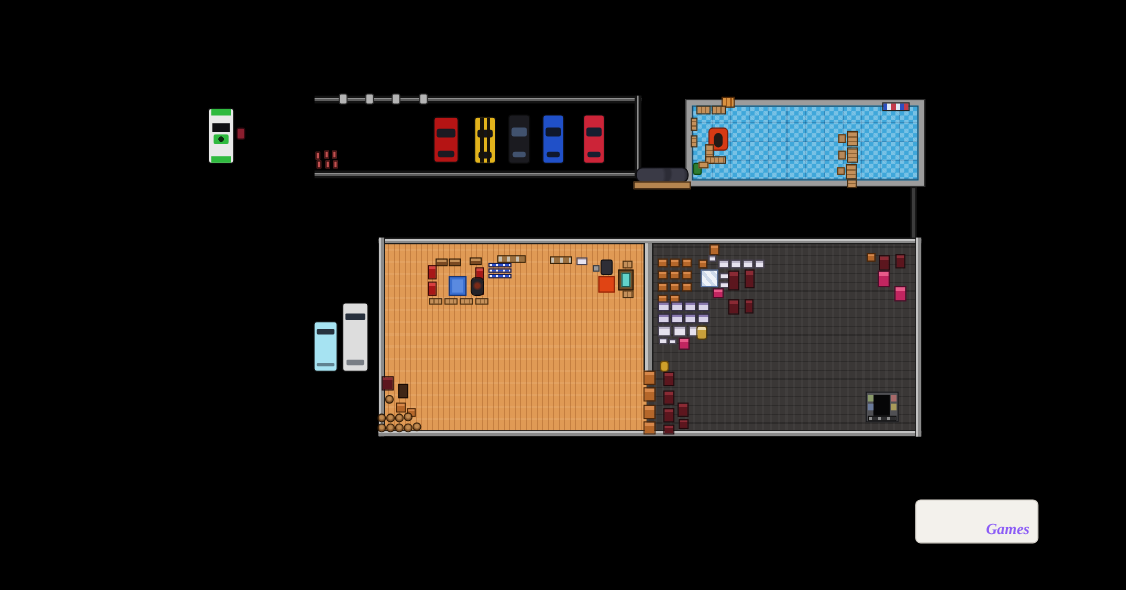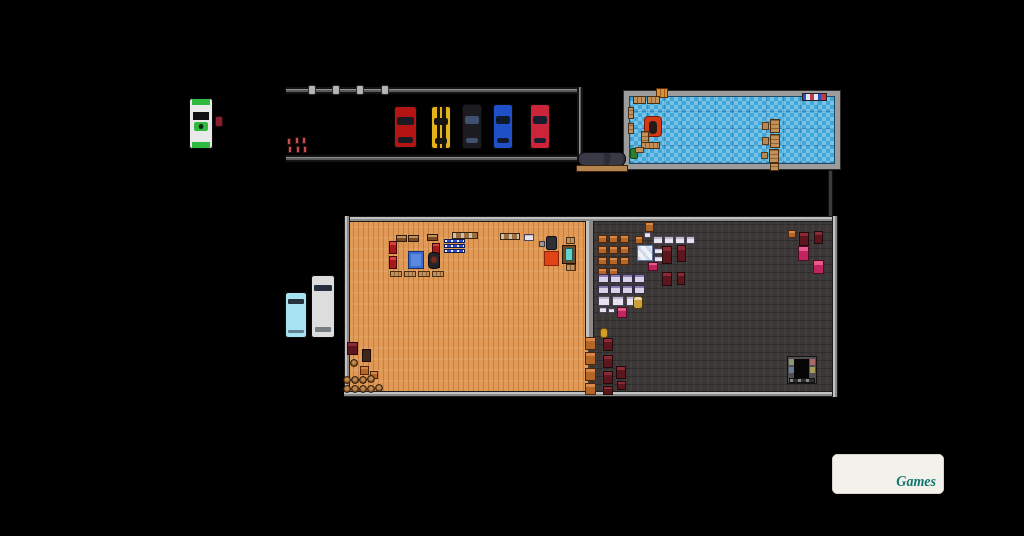--- a/index.html
+++ b/index.html
@@ -66,21 +66,21 @@
   .figure{background:linear-gradient(180deg,#e8d8b0 0 30%,#c9a03a 30%);border:1px solid #4f3a0c;border-radius:3px;}
   
   .logo{position:absolute;left:832px;top:454px;width:110px;height:38px;background:#f3f1ec;
         border-radius:5px;border:1px solid #d8d4cc;overflow:hidden;}
   .logo .row{position:absolute;left:4px;top:1px;white-space:nowrap;
         font-family:"Liberation Serif",serif;font-style:italic;font-weight:bold;}
   .logo .ngn{font-size:23px;color:#7a1616;letter-spacing:-3px;font-style:normal;}
   .logo .ngg{font-size:23px;color:#9a9a9a;margin-left:-6px;font-style:normal;}
   .logo .brand{font-size:22px;color:#8b1a1a;margin-left:1px;}
   .logo .sub{position:absolute;right:7px;top:19px;font-family:"Liberation Serif",serif;
-        font-style:italic;font-weight:bold;font-size:14px;color:#0f766e;}
+        font-style:italic;font-weight:bold;font-size:14px;color:#8b5cf6;}
 </style>
 </head>
 <body>
 
 <div id="stage">
   <div class="logo">
     <span class="sub">Games</span>
   </div>
 <div class="sp wallh" style="left: 286px; top: 87px; width: 297px; height: 7px;"></div>
     <div class="sp wallh" style="left: 286px; top: 155px; width: 297px; height: 7px;"></div>

